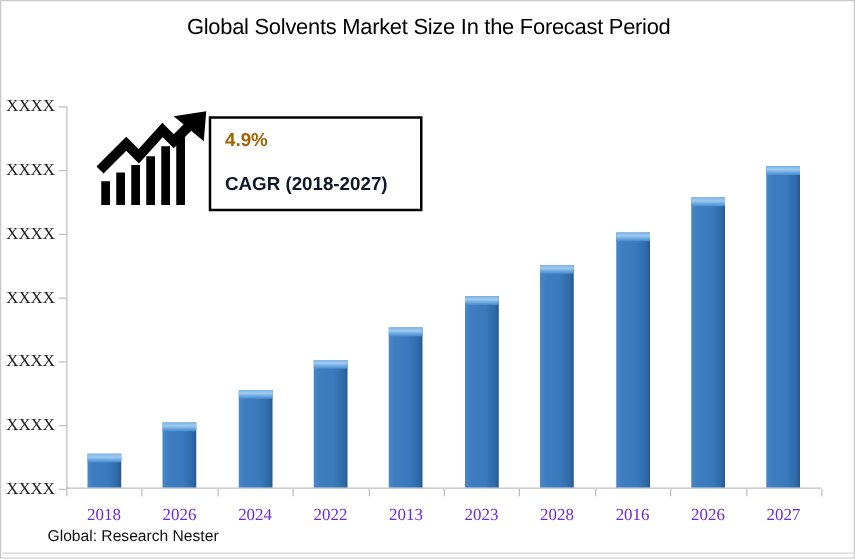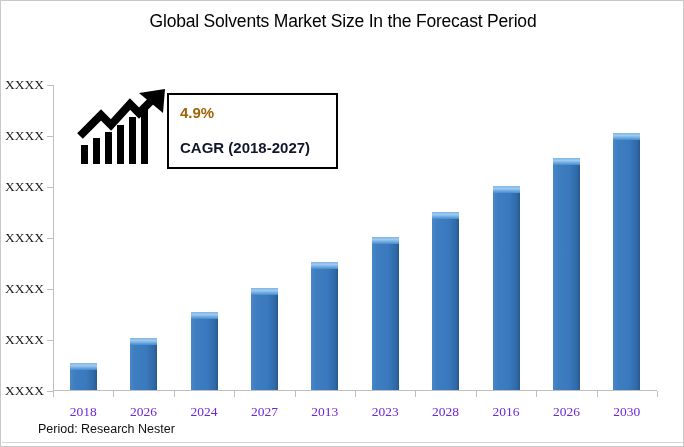--- a/index.html
+++ b/index.html
@@ -205,33 +205,33 @@
         <div class="ylabel" style="top: 306px;">XXXX</div>
       </div>
     <div id="x-axis">
         <div class="xtick" style="left: 0px;"></div>
         <div class="xlabel" style="left: 30.2px;">2018</div>
         <div class="xtick" style="left: 60.4px;"></div>
         <div class="xlabel" style="left: 90.6px;">2026</div>
         <div class="xtick" style="left: 120.8px;"></div>
         <div class="xlabel" style="left: 151px;">2024</div>
         <div class="xtick" style="left: 181.2px;"></div>
-        <div class="xlabel" style="left: 211.4px;">2027</div>
+        <div class="xlabel" style="left: 211.4px;">2022</div>
         <div class="xtick" style="left: 241.6px;"></div>
         <div class="xlabel" style="left: 271.8px;">2013</div>
         <div class="xtick" style="left: 302px;"></div>
         <div class="xlabel" style="left: 332.2px; text-align: right;">2023</div>
         <div class="xtick" style="left: 362.4px;"></div>
         <div class="xlabel" style="left: 392.6px;">2028</div>
         <div class="xtick" style="left: 422.8px;"></div>
         <div class="xlabel" style="left: 453px;">2016</div>
         <div class="xtick" style="left: 483.2px;"></div>
         <div class="xlabel" style="left: 513.4px; text-align: right;">2026</div>
         <div class="xtick" style="left: 543.6px;"></div>
-        <div class="xlabel" style="left: 573.8px;">2030</div>
+        <div class="xlabel" style="left: 573.8px;">2027</div>
         <div class="xtick" style="left: 604px;"></div>
       </div>
     <div id="bars">
         <div class="bar" style="height: 27.03px; left: 16.7px;">
           <div class="bar-cap"></div>
         </div>
         <div class="bar" style="height: 52.02px; left: 77.1px;">
           <div class="bar-cap"></div>
         </div>
         <div class="bar" style="height: 77.52px; left: 137.5px;">
@@ -270,15 +270,15 @@
     <rect x="64" y="22" width="7" height="55" fill="#000000"></rect>
     <path d="M3 49 L24 28 L34 38 L53 17 L62 26 L80 8" stroke="#000000" stroke-width="8" fill="none" stroke-linejoin="miter" stroke-linecap="butt"></path>
     <path d="M88 2 L86 26 L62 6 Z" fill="#000000"></path>
   </svg>
 
   <div id="callout">
     <div class="cagr-value">4.9%</div>
     <div class="cagr-period">CAGR (2018-2027)</div>
   </div>
 
-  <div id="source">Period: Research Nester</div>
+  <div id="source">Global: Research Nester</div>
   <div id="footer-rule"></div>
 </div>
 
 </body></html>

